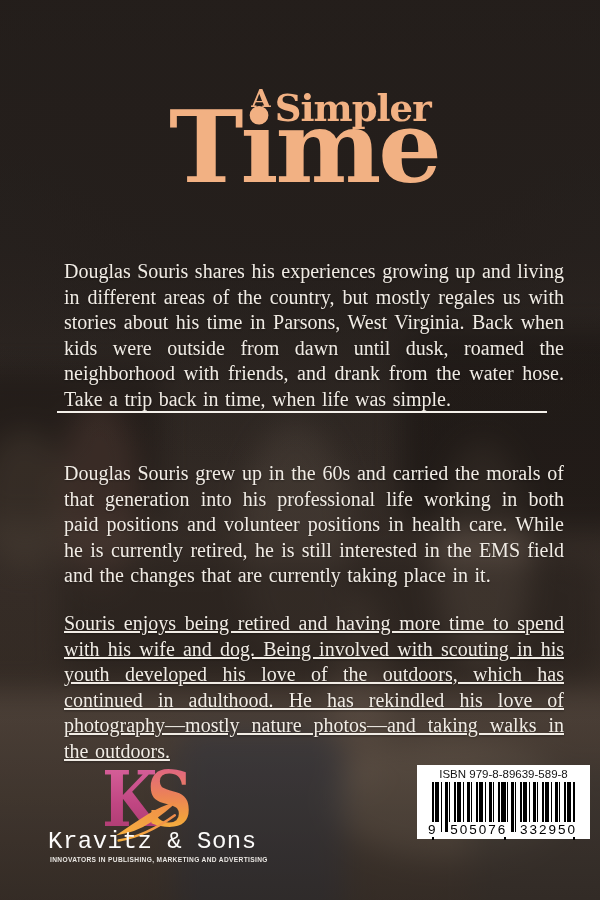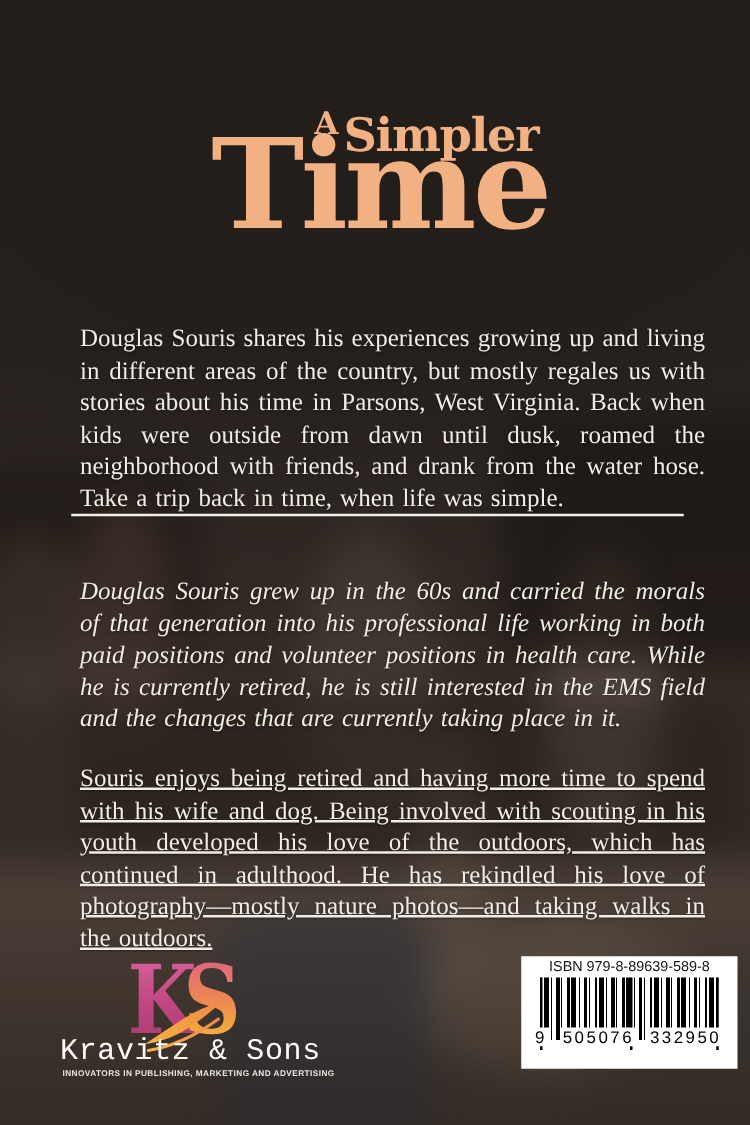--- a/index.html
+++ b/index.html
@@ -56,21 +56,21 @@
 
   
   .para {
     position: absolute; left: 48px; width: 500px;
     color: #f1ece5; font-size: 20px; line-height: 25.5px;
     text-align: justify; text-justify: inter-word;
     word-spacing: 1.5px; margin: 16px;
     text-shadow: 0 1px 2px rgba(0,0,0,.35);
   }
   .para-1 { top: 243px; }
-  .para-2 { top: 445px; font-style: italic; }
+  .para-2 { top: 445px; }
   .para-3 { top: 595px; text-decoration: underline; }
 
   .divider {
     position: absolute; left: 57px; top: 411px; width: 490px; height: 2px;
     background: #f4f0ea; border: 0; margin: 0;
   }
 
   
   .logo { position: absolute; left: 48px; top: 762px; width: 260px; }
   .monogram {
@@ -88,21 +88,21 @@
     color: #fcfbfa; letter-spacing: .5px; white-space: nowrap;
   }
   .pub-tagline {
     position: absolute; left: 2px; top: 94px; width: 260px;
     font-family: "Liberation Sans", sans-serif; font-size: 6.6px; font-weight: 700;
     color: #e9e6e2; letter-spacing: .35px; white-space: nowrap;
   }
 
   
   .barcode {
-    position: absolute; left: 417px; top: 765px; width: 173px; height: 90px;
+    position: absolute; left: 417px; top: 765px; width: 173px; height: 74px;
     background: #ffffff; padding: 3px 7px 4px;
   }
   .isbn-label {
     font-family: "Liberation Sans", sans-serif; font-size: 11.5px; font-weight: 500;
     color: #141414; text-align: center; white-space: nowrap; letter-spacing: 0;
   }
   .bars-wrap { position: relative; height: 58px; margin: 2px 2px 0; }
   .bars {
     position: absolute; left: 6px; right: 6px; top: 0; height: 50px;
     background: repeating-linear-gradient(90deg,

